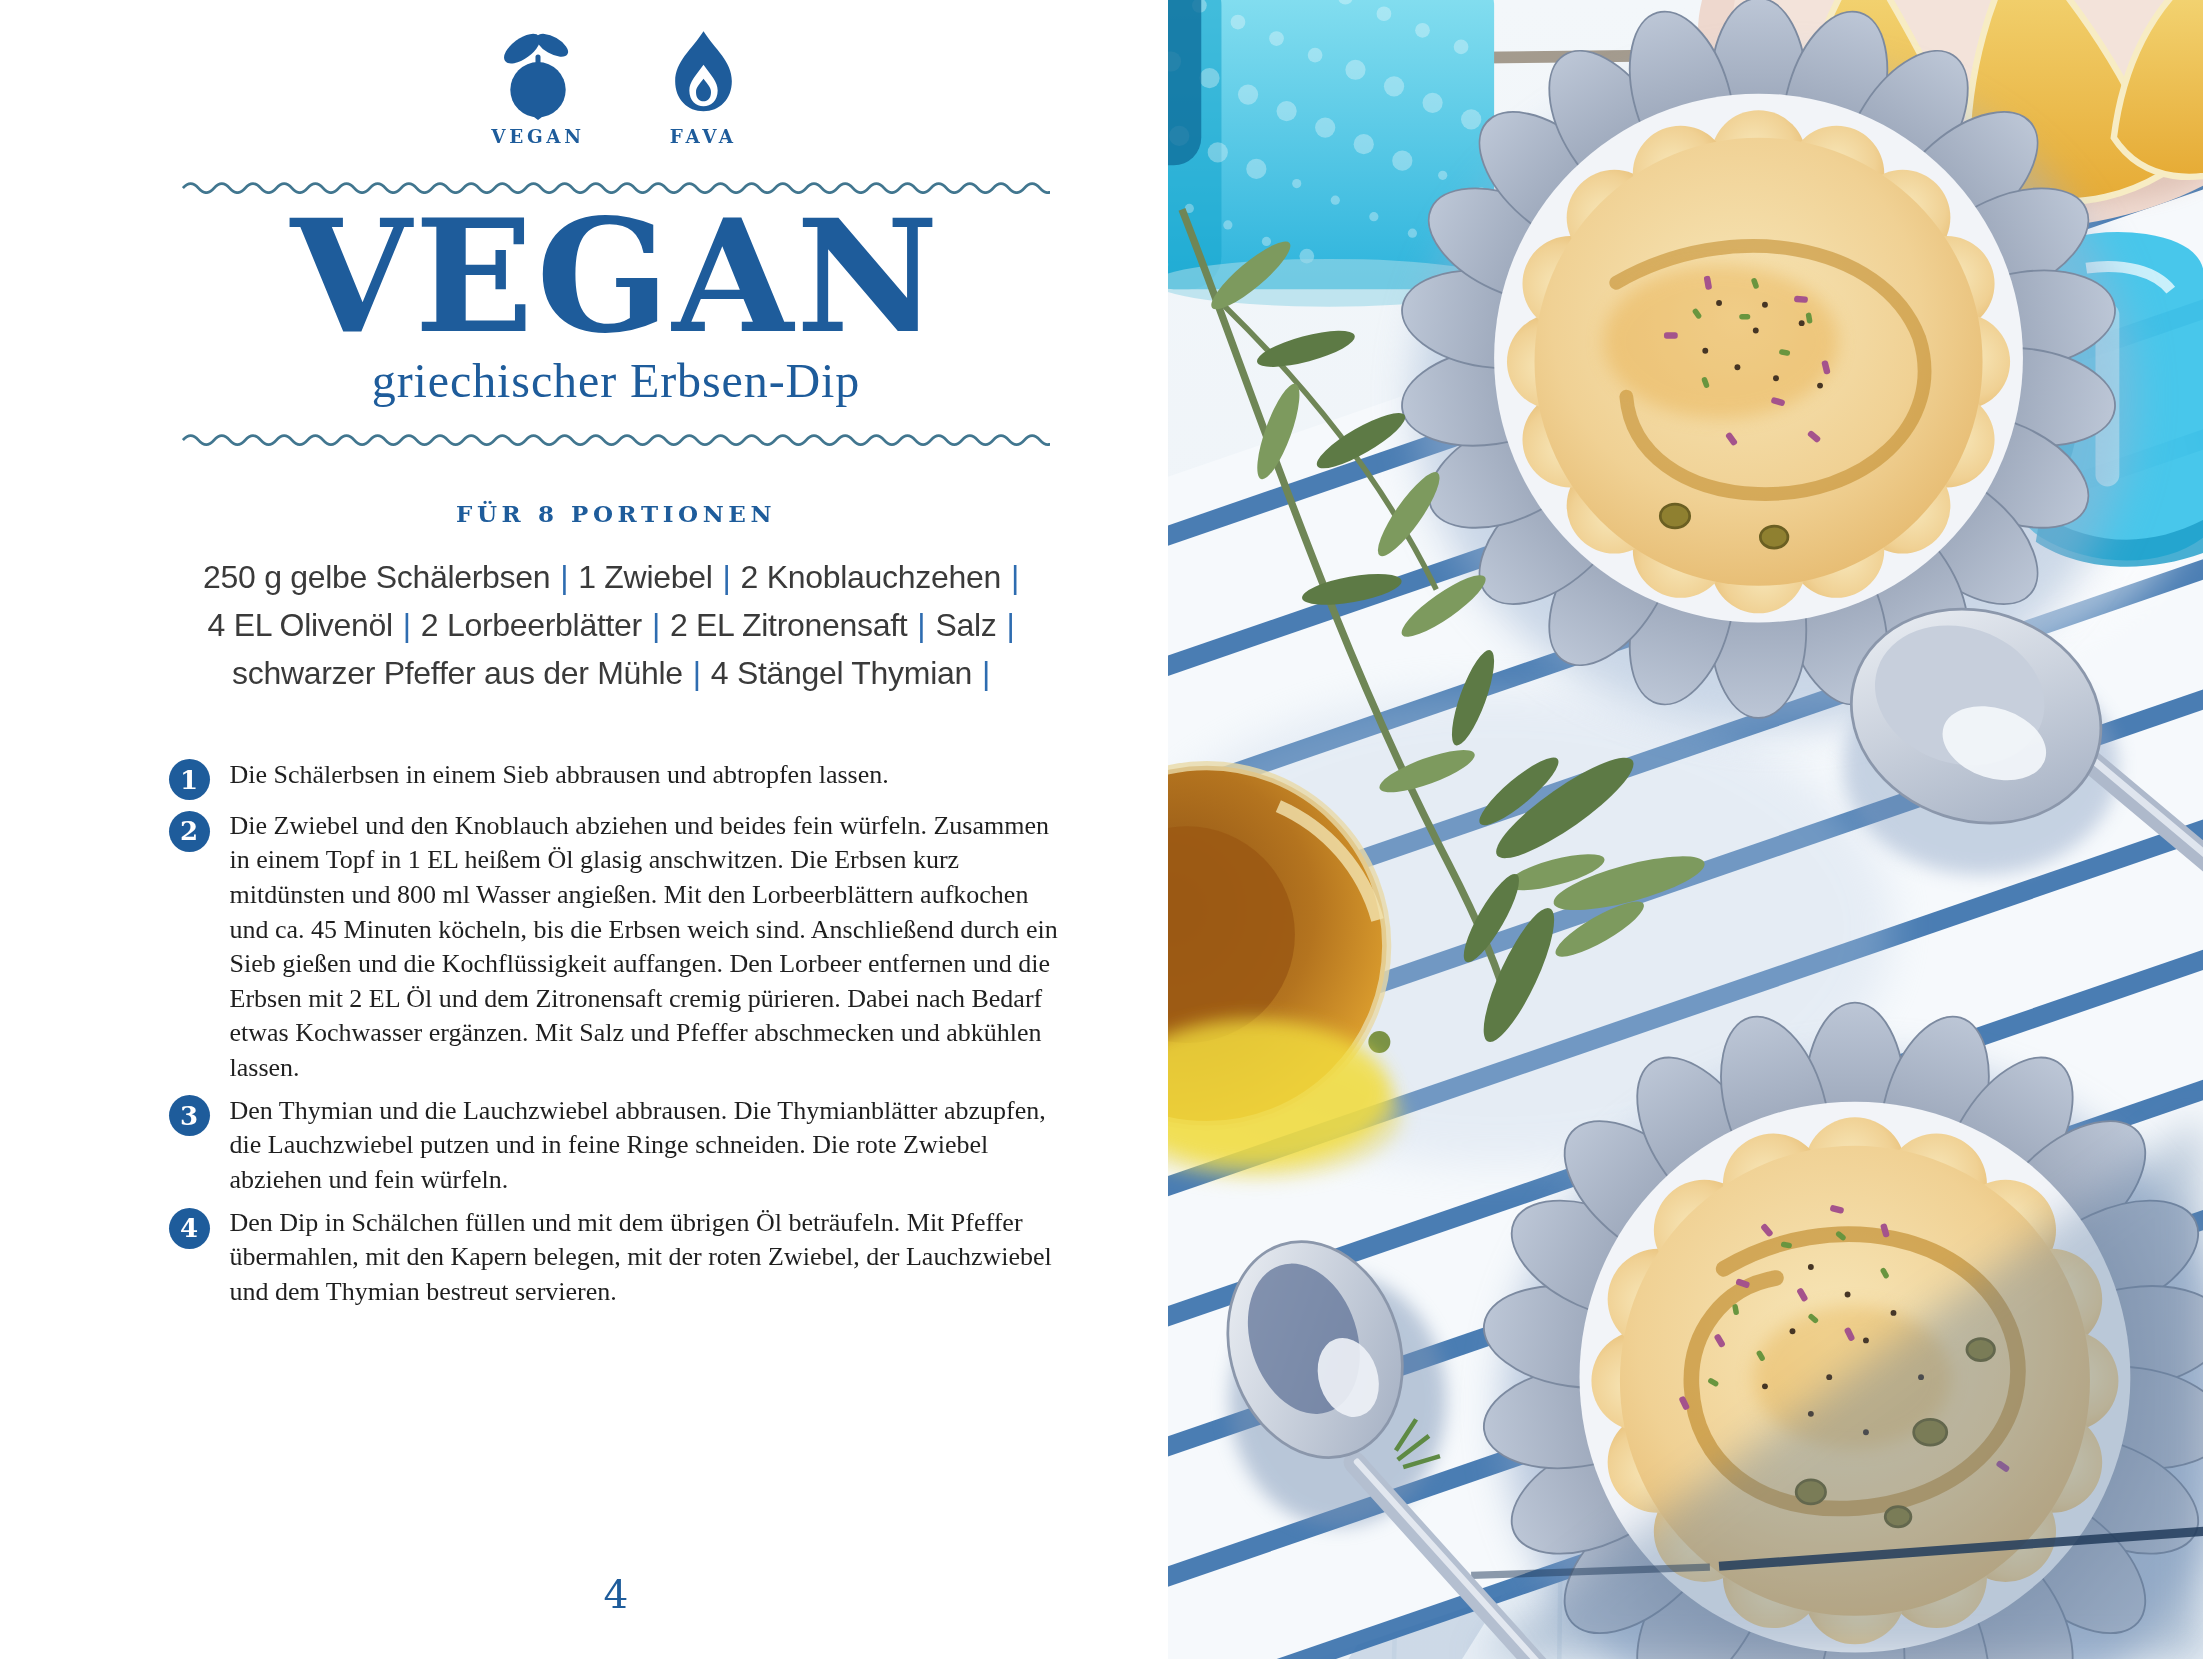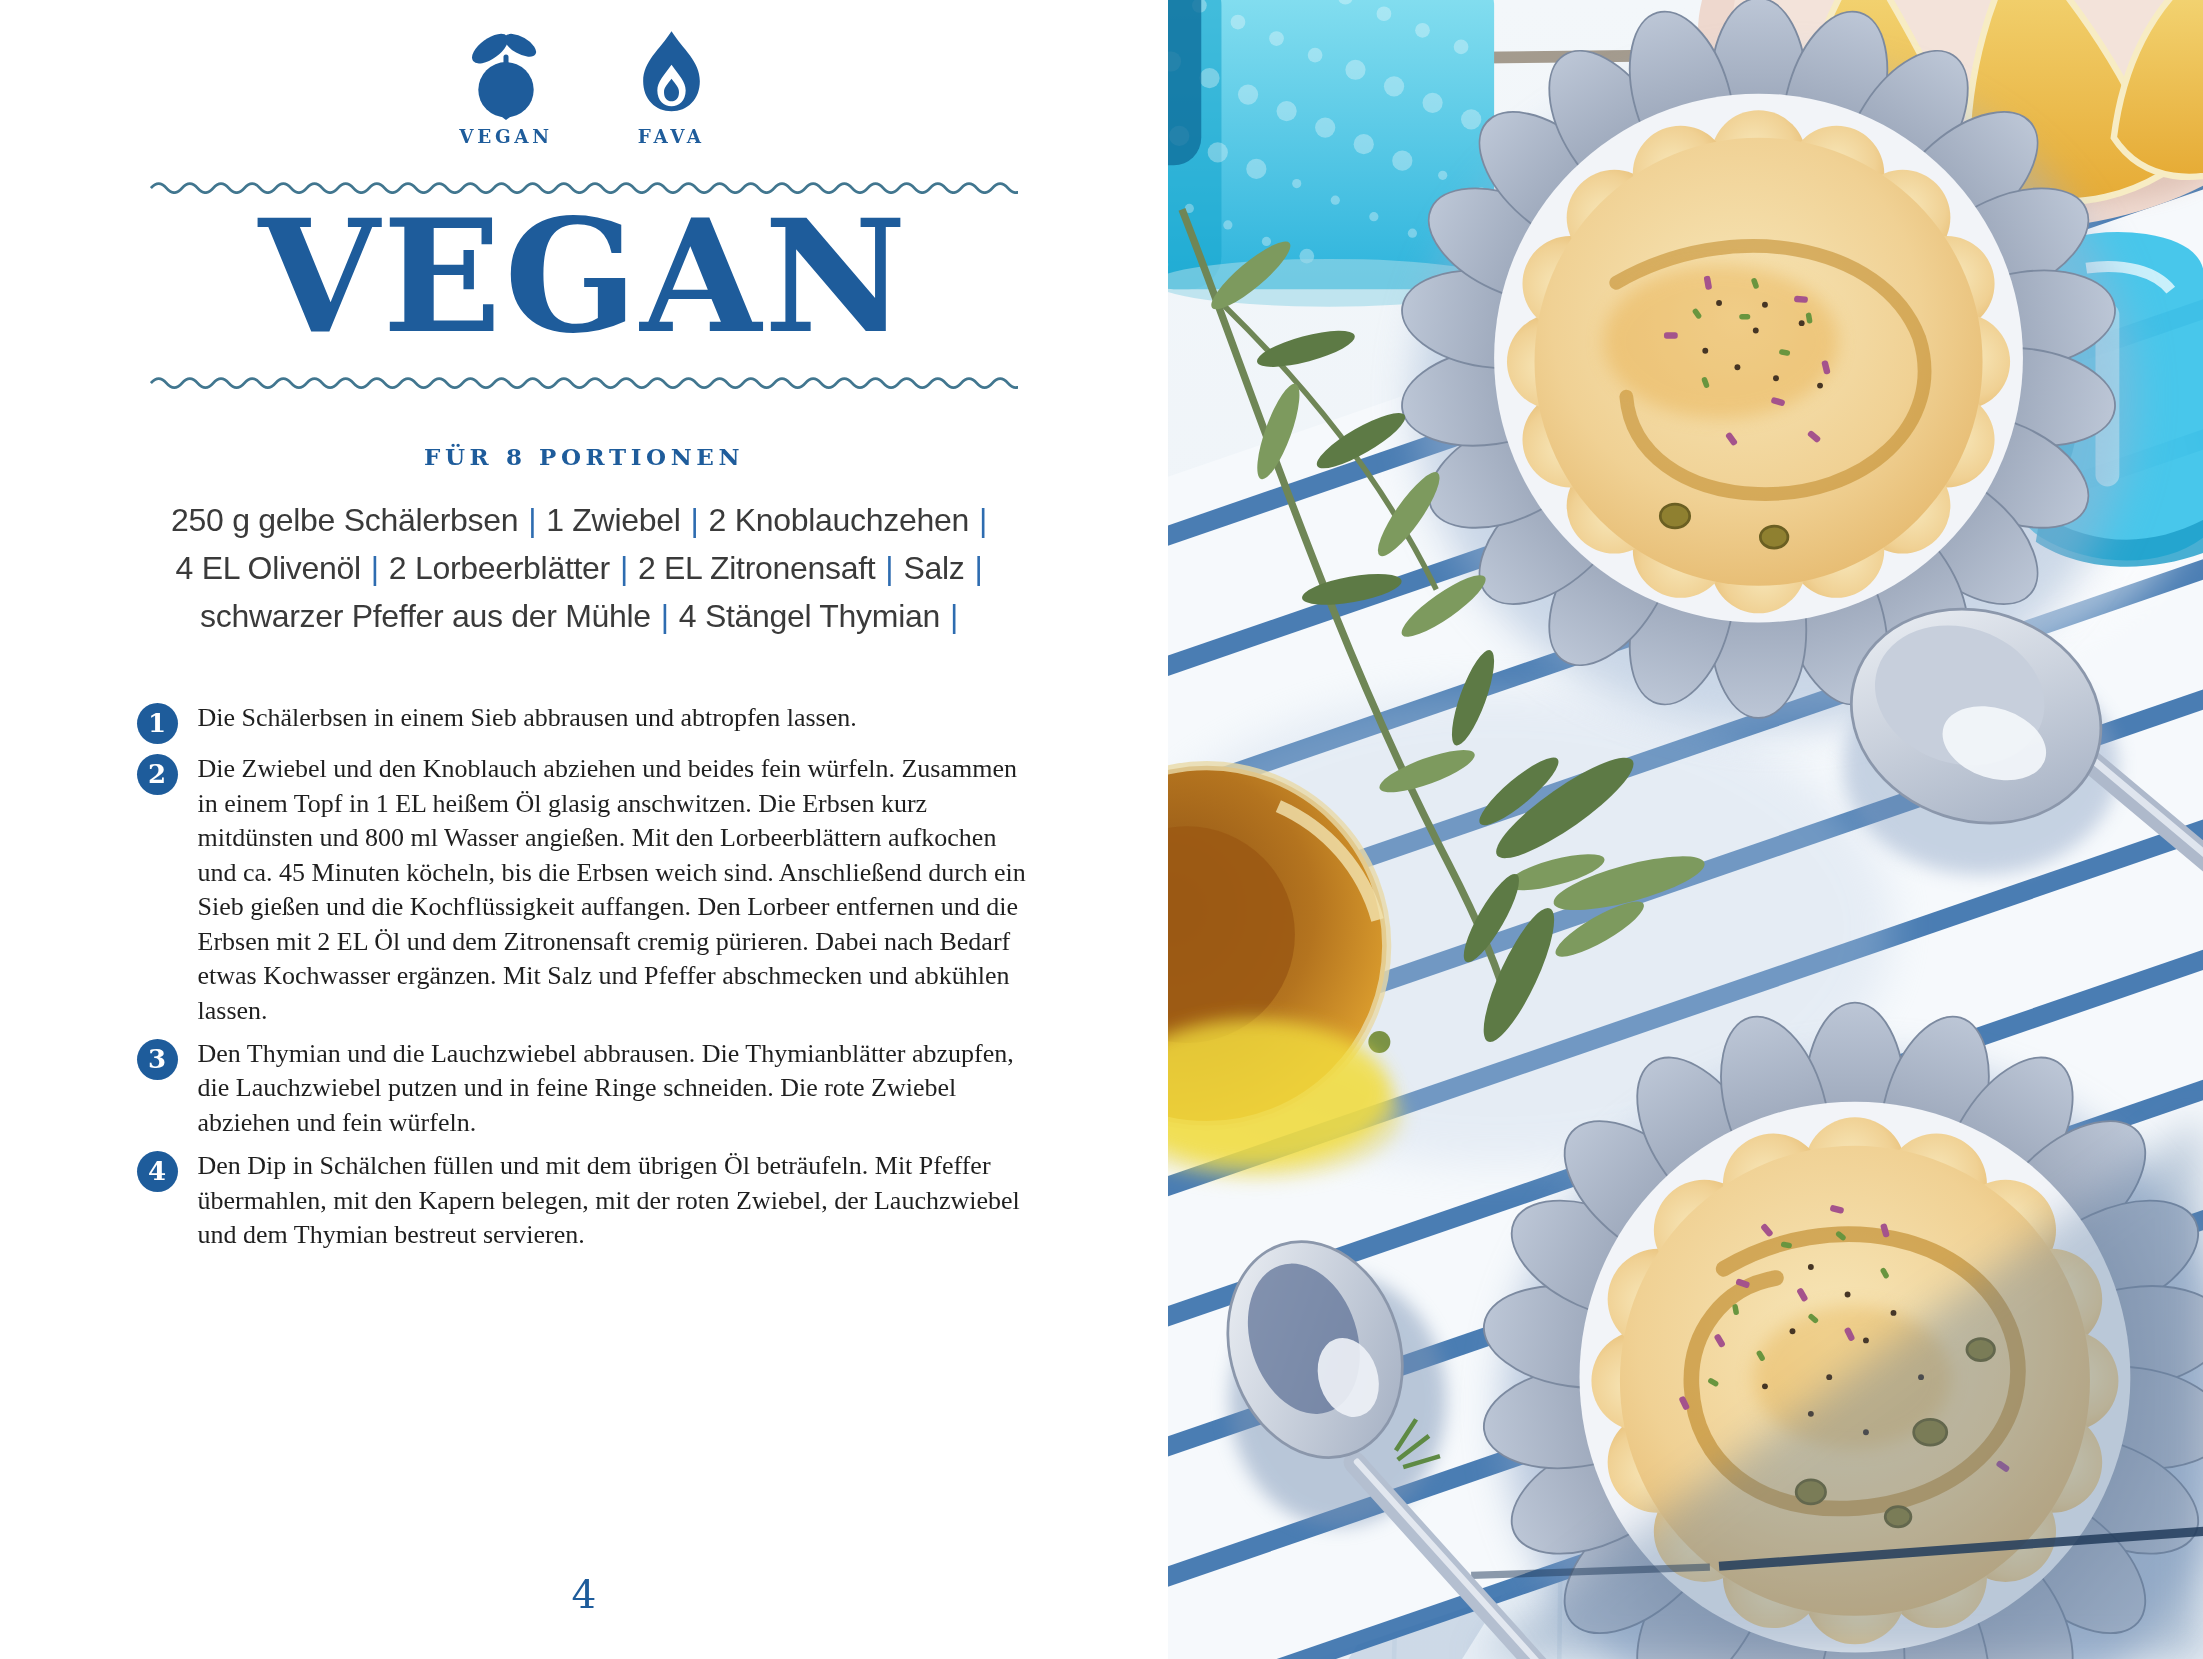--- a/index.html
+++ b/index.html
@@ -1,19 +1,19 @@
 <!DOCTYPE html>
 <html style="--accent-blue: #1e5c9b; --wave-blue: #41768f; --pipe-blue: #2e6cb0; --ingredient-text: #3a3a3a; --step-text: #1f1f1f; --cloth-stripe: #3b72ad; --turquoise-glass: #41c3e8; --dip-cream: #f0d094; --lemon-yellow: #eec24f;font-size:14.7px"><head>
 <meta charset="utf-8">
 <style>
   html,body{margin:0;padding:0;background:#ffffff;}
   .page{position:relative;width:2204px;height:1659px;background:#ffffff;overflow:hidden;
         font-family:"Liberation Serif",serif;}
   .left-page{position:absolute;left:0;top:0;width:1168px;height:1659px;background:#ffffff;
-        display:flex;flex-direction:column;align-items:center;}
+        display:flex;flex-direction:column;align-items:center;padding-left:32px;}
   .badges{margin-top:26px;display:flex;gap:81px;align-items:flex-end;}
   .badge{display:flex;flex-direction:column;align-items:center;}
   .badge svg{display:block;}
   .badge-label{margin-top:5.5px;font:700 18.4px "DejaVu Serif",serif;letter-spacing:3.7px;
         color:var(--accent-blue,#1e5c9b);}
   .wave{display:block;margin-top:31px;}
   .wave path{stroke:var(--wave-blue,#437a9e);stroke-width:3;fill:none;}
   .wave.below{margin-top:22px;}
   .title{margin-top:9.2px;font:700 156px "DejaVu Serif",serif;line-height:0.95;
         letter-spacing:2.8px;color:var(--accent-blue,#1e5c9b);}
@@ -67,20 +67,21 @@
         </svg>
         <div class="badge-label">FAVA</div>
       </div>
     </div>
 
     <svg class="wave" width="868" height="16.5" viewBox="0 0 945 18">
         <path d="M0 11 q 8.5 -10 17 0 q 8.5 10 17 0 q 8.5 -10 17 0 q 8.5 10 17 0 q 8.5 -10 17 0 q 8.5 10 17 0 q 8.5 -10 17 0 q 8.5 10 17 0 q 8.5 -10 17 0 q 8.5 10 17 0 q 8.5 -10 17 0 q 8.5 10 17 0 q 8.5 -10 17 0 q 8.5 10 17 0 q 8.5 -10 17 0 q 8.5 10 17 0 q 8.5 -10 17 0 q 8.5 10 17 0 q 8.5 -10 17 0 q 8.5 10 17 0 q 8.5 -10 17 0 q 8.5 10 17 0 q 8.5 -10 17 0 q 8.5 10 17 0 q 8.5 -10 17 0 q 8.5 10 17 0 q 8.5 -10 17 0 q 8.5 10 17 0 q 8.5 -10 17 0 q 8.5 10 17 0 q 8.5 -10 17 0 q 8.5 10 17 0 q 8.5 -10 17 0 q 8.5 10 17 0 q 8.5 -10 17 0 q 8.5 10 17 0 q 8.5 -10 17 0 q 8.5 10 17 0 q 8.5 -10 17 0 q 8.5 10 17 0 q 8.5 -10 17 0 q 8.5 10 17 0 q 8.5 -10 17 0 q 8.5 10 17 0 q 8.5 -10 17 0 q 8.5 10 17 0 q 8.5 -10 17 0 q 8.5 10 17 0 q 8.5 -10 17 0 q 8.5 10 17 0 q 8.5 -10 17 0 q 8.5 10 17 0 q 8.5 -10 17 0 q 8.5 10 17 0 q 8.5 -10 17 0 q 8.5 10 17 0"></path>
       </svg>
 
     <div class="title">VEGAN</div>
+    <div class="subtitle">griechischer Erbsen-Dip</div>
 
     <svg class="wave below" width="868" height="16.5" viewBox="0 0 945 18">
         <path d="M0 11 q 8.5 -10 17 0 q 8.5 10 17 0 q 8.5 -10 17 0 q 8.5 10 17 0 q 8.5 -10 17 0 q 8.5 10 17 0 q 8.5 -10 17 0 q 8.5 10 17 0 q 8.5 -10 17 0 q 8.5 10 17 0 q 8.5 -10 17 0 q 8.5 10 17 0 q 8.5 -10 17 0 q 8.5 10 17 0 q 8.5 -10 17 0 q 8.5 10 17 0 q 8.5 -10 17 0 q 8.5 10 17 0 q 8.5 -10 17 0 q 8.5 10 17 0 q 8.5 -10 17 0 q 8.5 10 17 0 q 8.5 -10 17 0 q 8.5 10 17 0 q 8.5 -10 17 0 q 8.5 10 17 0 q 8.5 -10 17 0 q 8.5 10 17 0 q 8.5 -10 17 0 q 8.5 10 17 0 q 8.5 -10 17 0 q 8.5 10 17 0 q 8.5 -10 17 0 q 8.5 10 17 0 q 8.5 -10 17 0 q 8.5 10 17 0 q 8.5 -10 17 0 q 8.5 10 17 0 q 8.5 -10 17 0 q 8.5 10 17 0 q 8.5 -10 17 0 q 8.5 10 17 0 q 8.5 -10 17 0 q 8.5 10 17 0 q 8.5 -10 17 0 q 8.5 10 17 0 q 8.5 -10 17 0 q 8.5 10 17 0 q 8.5 -10 17 0 q 8.5 10 17 0 q 8.5 -10 17 0 q 8.5 10 17 0 q 8.5 -10 17 0 q 8.5 10 17 0 q 8.5 -10 17 0 q 8.5 10 17 0"></path>
       </svg>
 
     <div class="servings">FÜR 8 PORTIONEN</div>
 
     <div class="ingredients">
         <div class="ing-line">250 g gelbe Schälerbsen<span class="pipe">|</span>1 Zwiebel<span class="pipe">|</span>2 Knoblauchzehen<span class="pipe">|</span></div>
         <div class="ing-line">4 EL Olivenöl<span class="pipe">|</span>2 Lorbeerblätter<span class="pipe">|</span>2 EL Zitronensaft<span class="pipe">|</span>Salz<span class="pipe">|</span></div>

